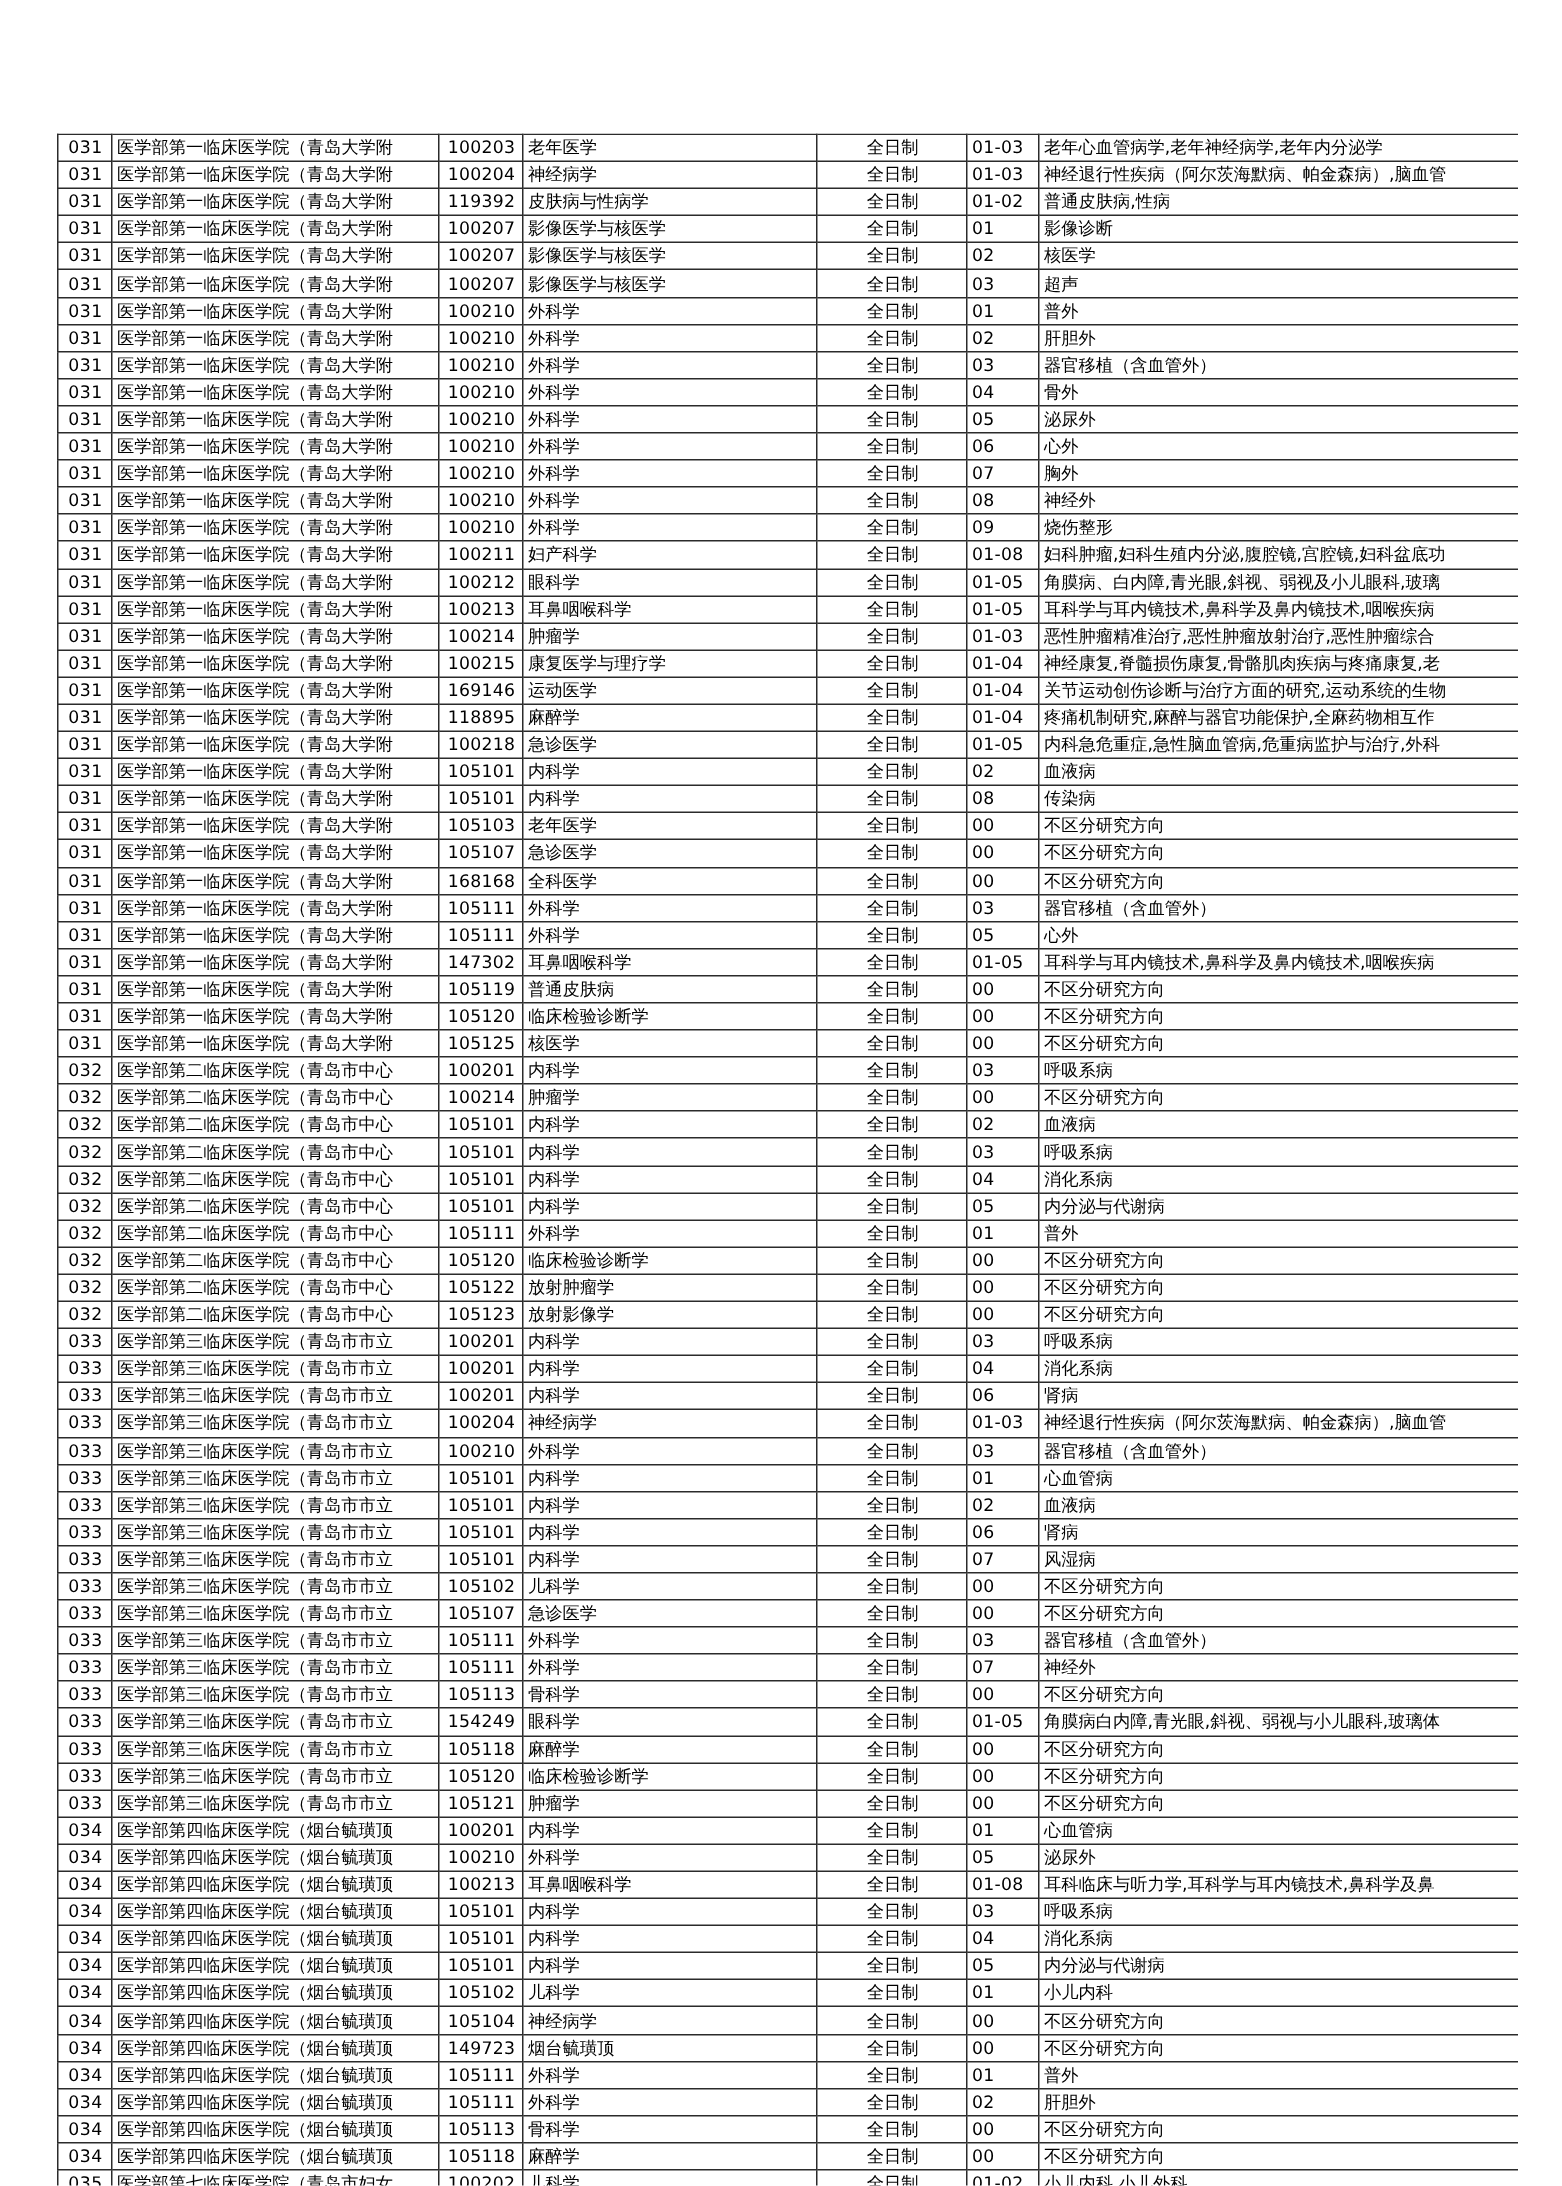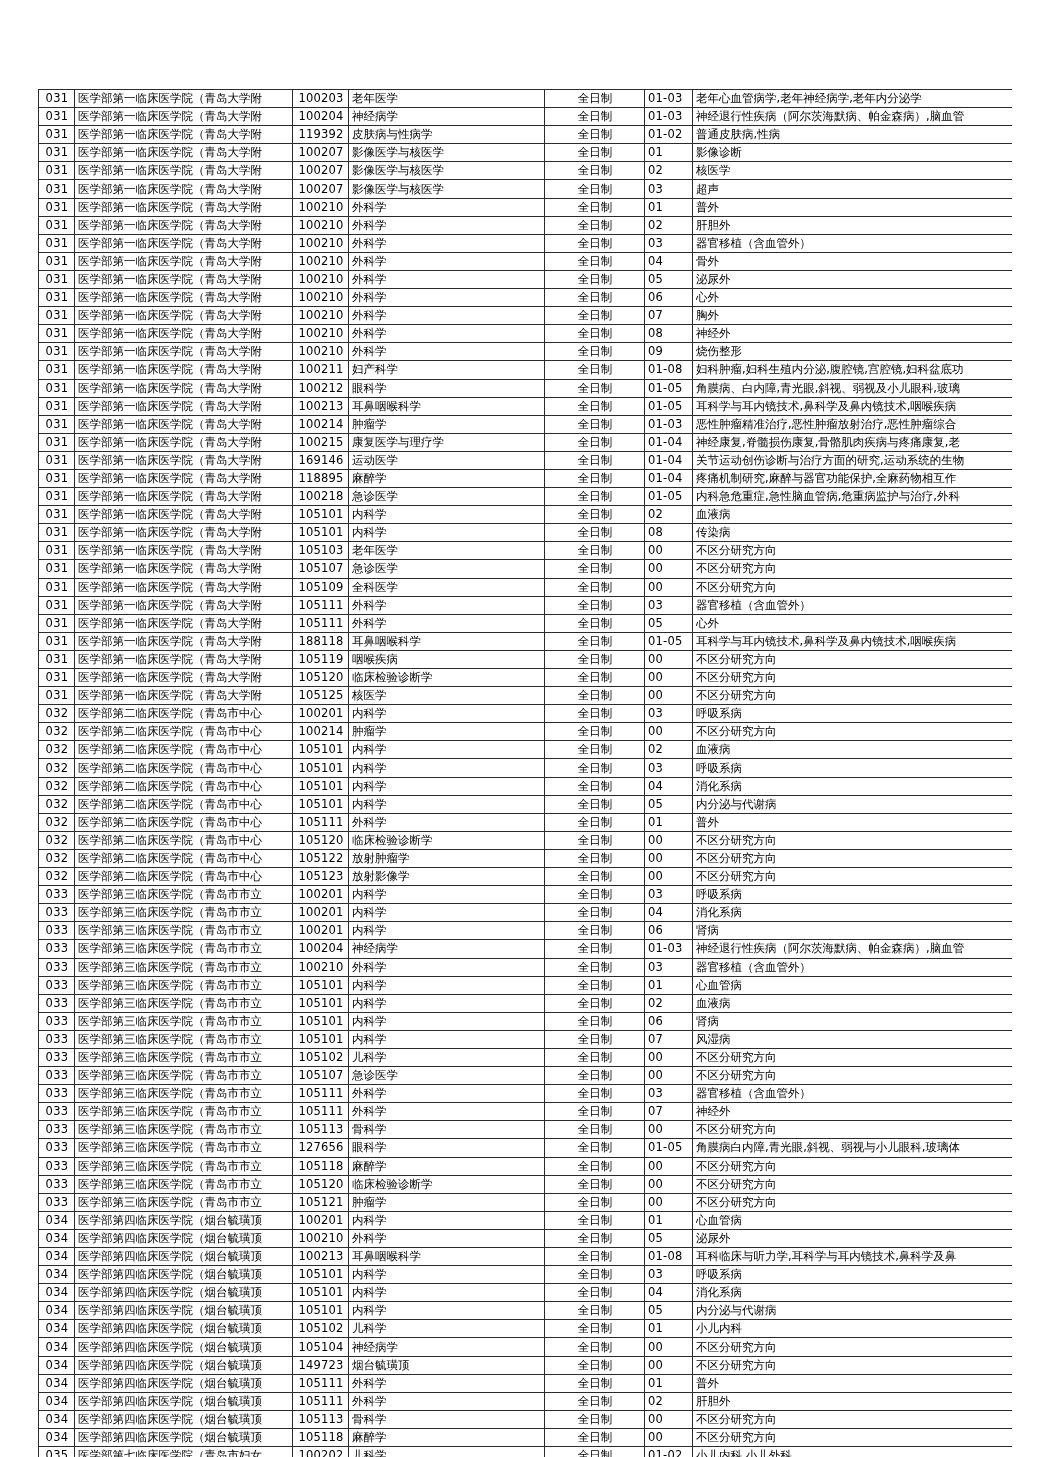--- a/index.html
+++ b/index.html
@@ -324,21 +324,21 @@
             <td class="name">医学部第一临床医学院（青岛大学附</td>
             <td class="code">105107</td>
             <td class="major">急诊医学</td>
             <td class="mode">全日制</td>
             <td class="dir">00</td>
             <td class="detail">不区分研究方向</td>
           </tr>
           <tr>
             <td class="dept">031</td>
             <td class="name">医学部第一临床医学院（青岛大学附</td>
-            <td class="code">105109</td>
+            <td class="code">168168</td>
             <td class="major">全科医学</td>
             <td class="mode">全日制</td>
             <td class="dir">00</td>
             <td class="detail">不区分研究方向</td>
           </tr>
           <tr>
             <td class="dept">031</td>
             <td class="name">医学部第一临床医学院（青岛大学附</td>
             <td class="code">105111</td>
             <td class="major">外科学</td>
@@ -351,31 +351,31 @@
             <td class="name">医学部第一临床医学院（青岛大学附</td>
             <td class="code">105111</td>
             <td class="major">外科学</td>
             <td class="mode">全日制</td>
             <td class="dir">05</td>
             <td class="detail">心外</td>
           </tr>
           <tr>
             <td class="dept">031</td>
             <td class="name">医学部第一临床医学院（青岛大学附</td>
-            <td class="code">188118</td>
+            <td class="code">147302</td>
             <td class="major">耳鼻咽喉科学</td>
             <td class="mode">全日制</td>
             <td class="dir">01-05</td>
             <td class="detail">耳科学与耳内镜技术,鼻科学及鼻内镜技术,咽喉疾病</td>
           </tr>
           <tr>
             <td class="dept">031</td>
             <td class="name">医学部第一临床医学院（青岛大学附</td>
             <td class="code">105119</td>
-            <td class="major">咽喉疾病</td>
+            <td class="major">普通皮肤病</td>
             <td class="mode">全日制</td>
             <td class="dir">00</td>
             <td class="detail">不区分研究方向</td>
           </tr>
           <tr>
             <td class="dept">031</td>
             <td class="name">医学部第一临床医学院（青岛大学附</td>
             <td class="code">105120</td>
             <td class="major">临床检验诊断学</td>
             <td class="mode">全日制</td>
@@ -603,21 +603,21 @@
             <td class="name">医学部第三临床医学院（青岛市市立</td>
             <td class="code">105113</td>
             <td class="major">骨科学</td>
             <td class="mode">全日制</td>
             <td class="dir">00</td>
             <td class="detail">不区分研究方向</td>
           </tr>
           <tr>
             <td class="dept">033</td>
             <td class="name">医学部第三临床医学院（青岛市市立</td>
-            <td class="code">127656</td>
+            <td class="code">154249</td>
             <td class="major">眼科学</td>
             <td class="mode">全日制</td>
             <td class="dir">01-05</td>
             <td class="detail">角膜病白内障,青光眼,斜视、弱视与小儿眼科,玻璃体</td>
           </tr>
           <tr>
             <td class="dept">033</td>
             <td class="name">医学部第三临床医学院（青岛市市立</td>
             <td class="code">105118</td>
             <td class="major">麻醉学</td>

